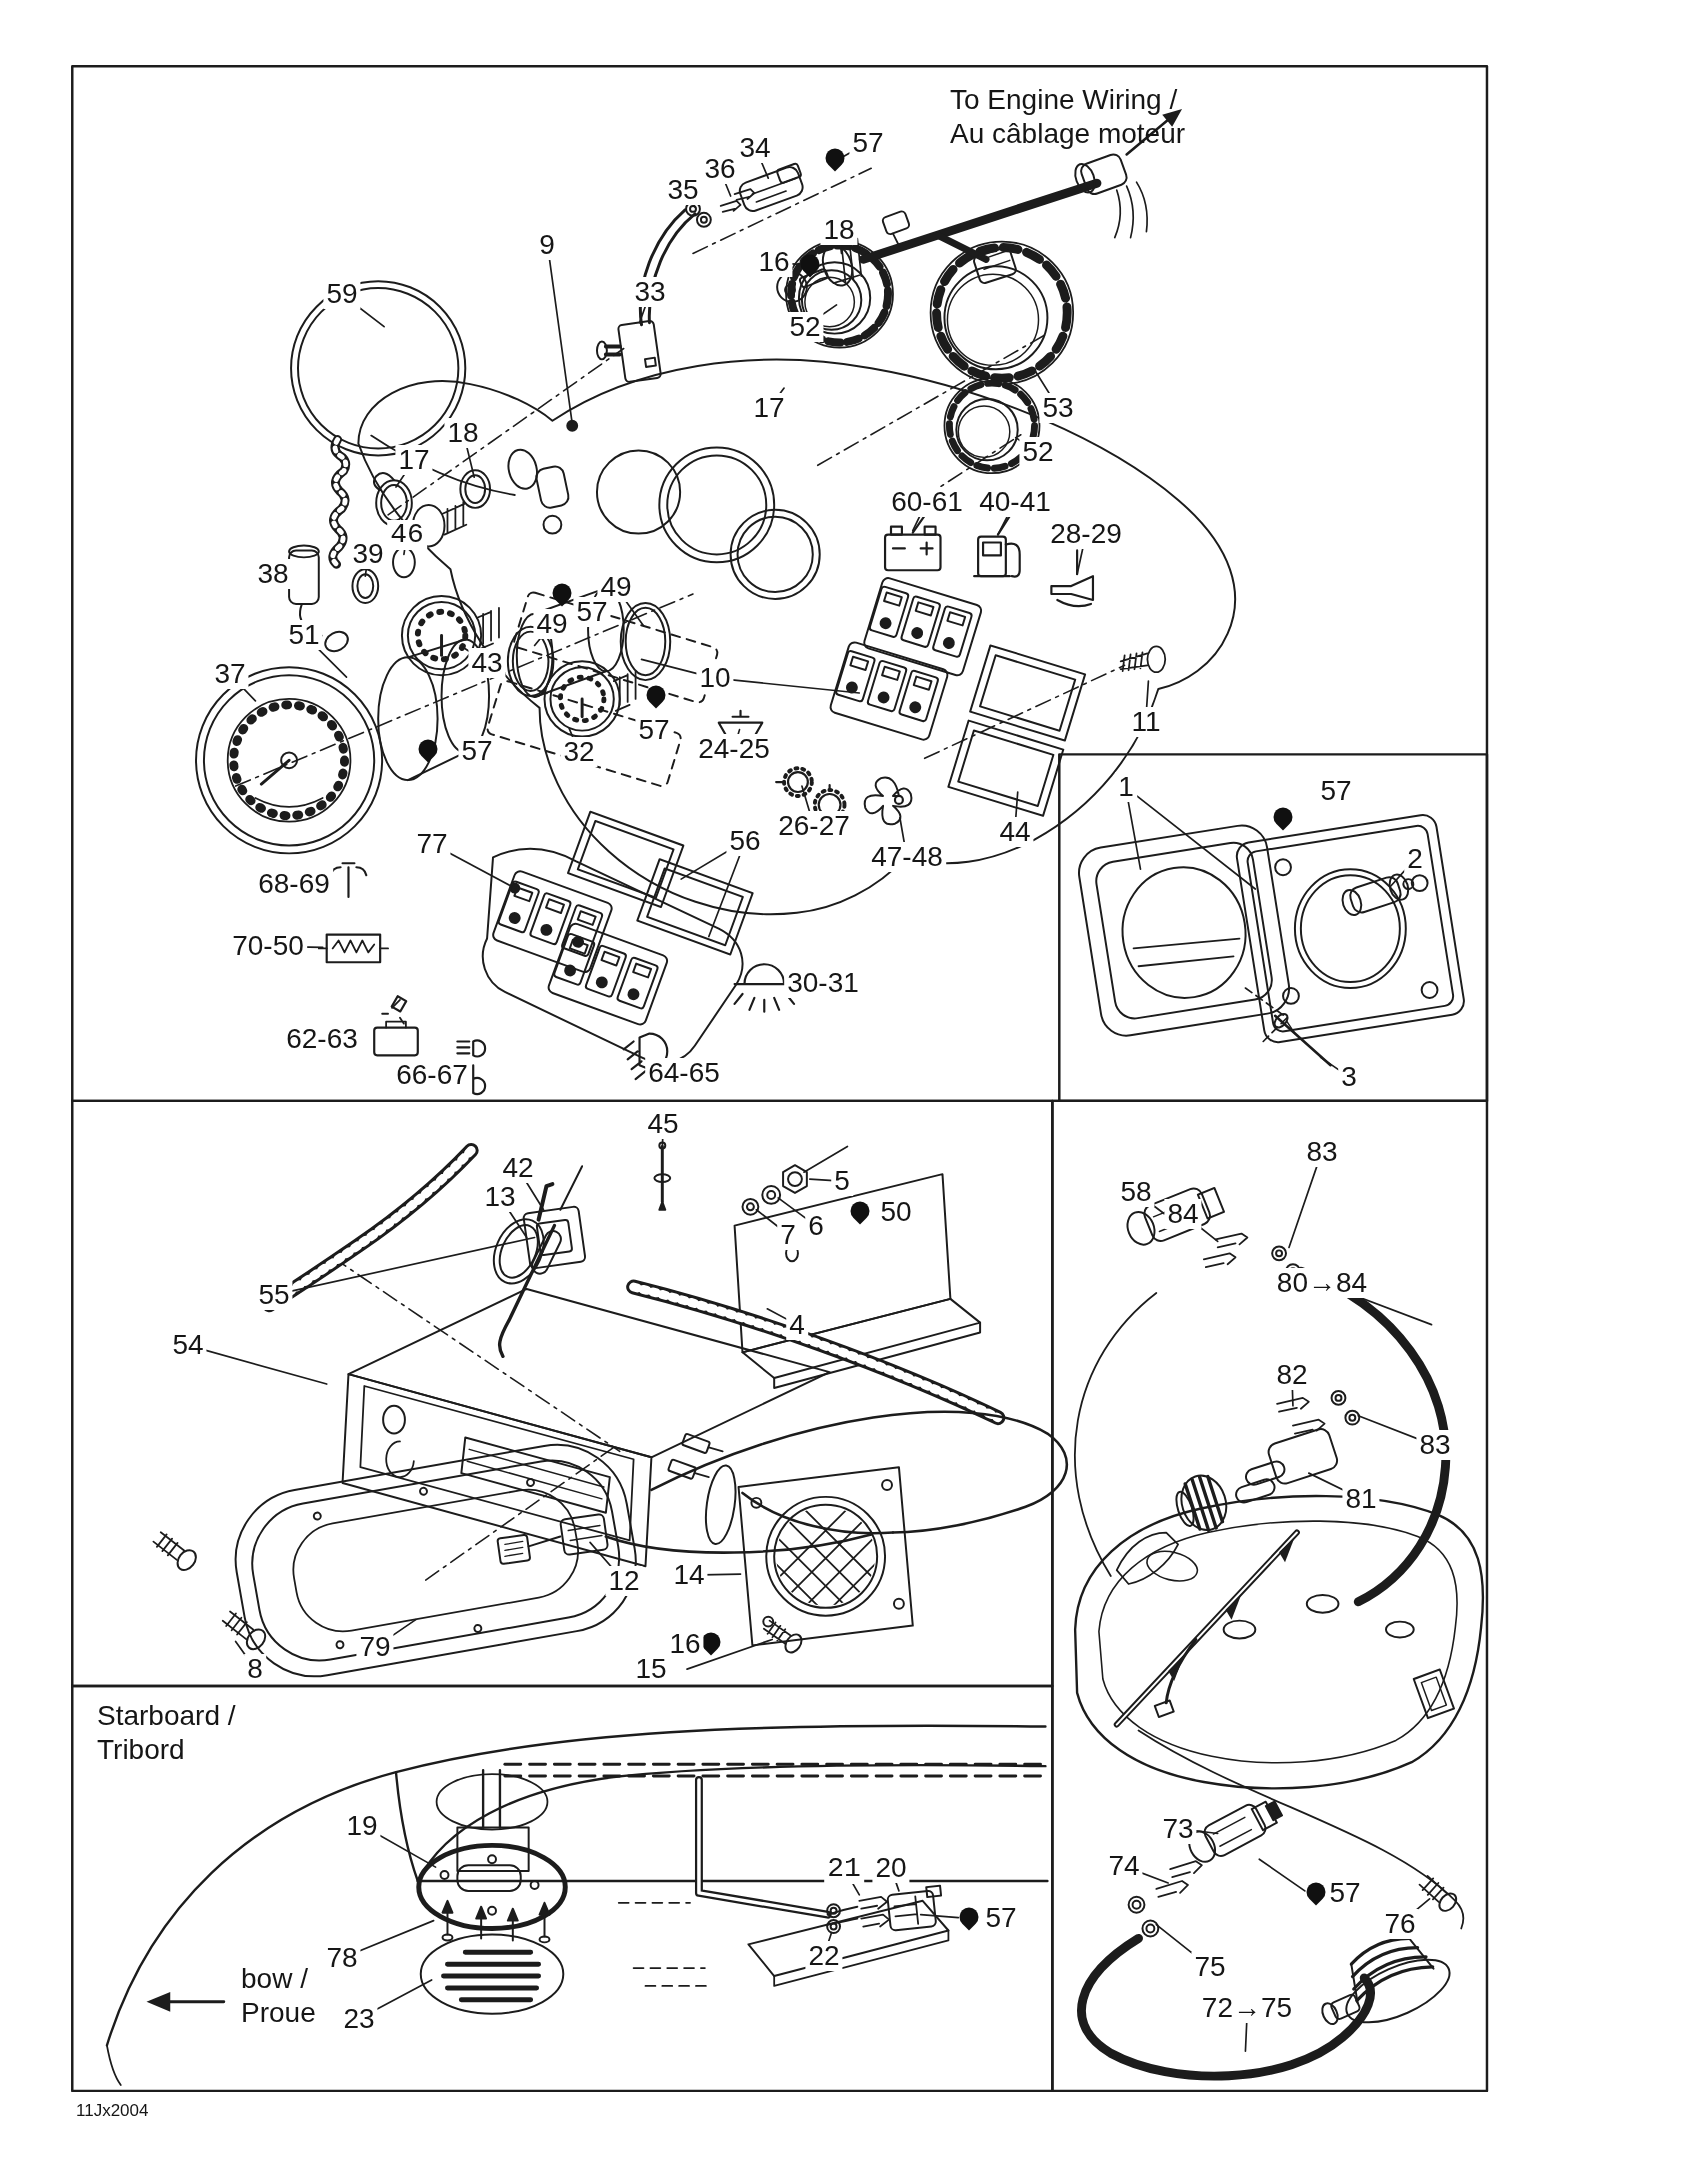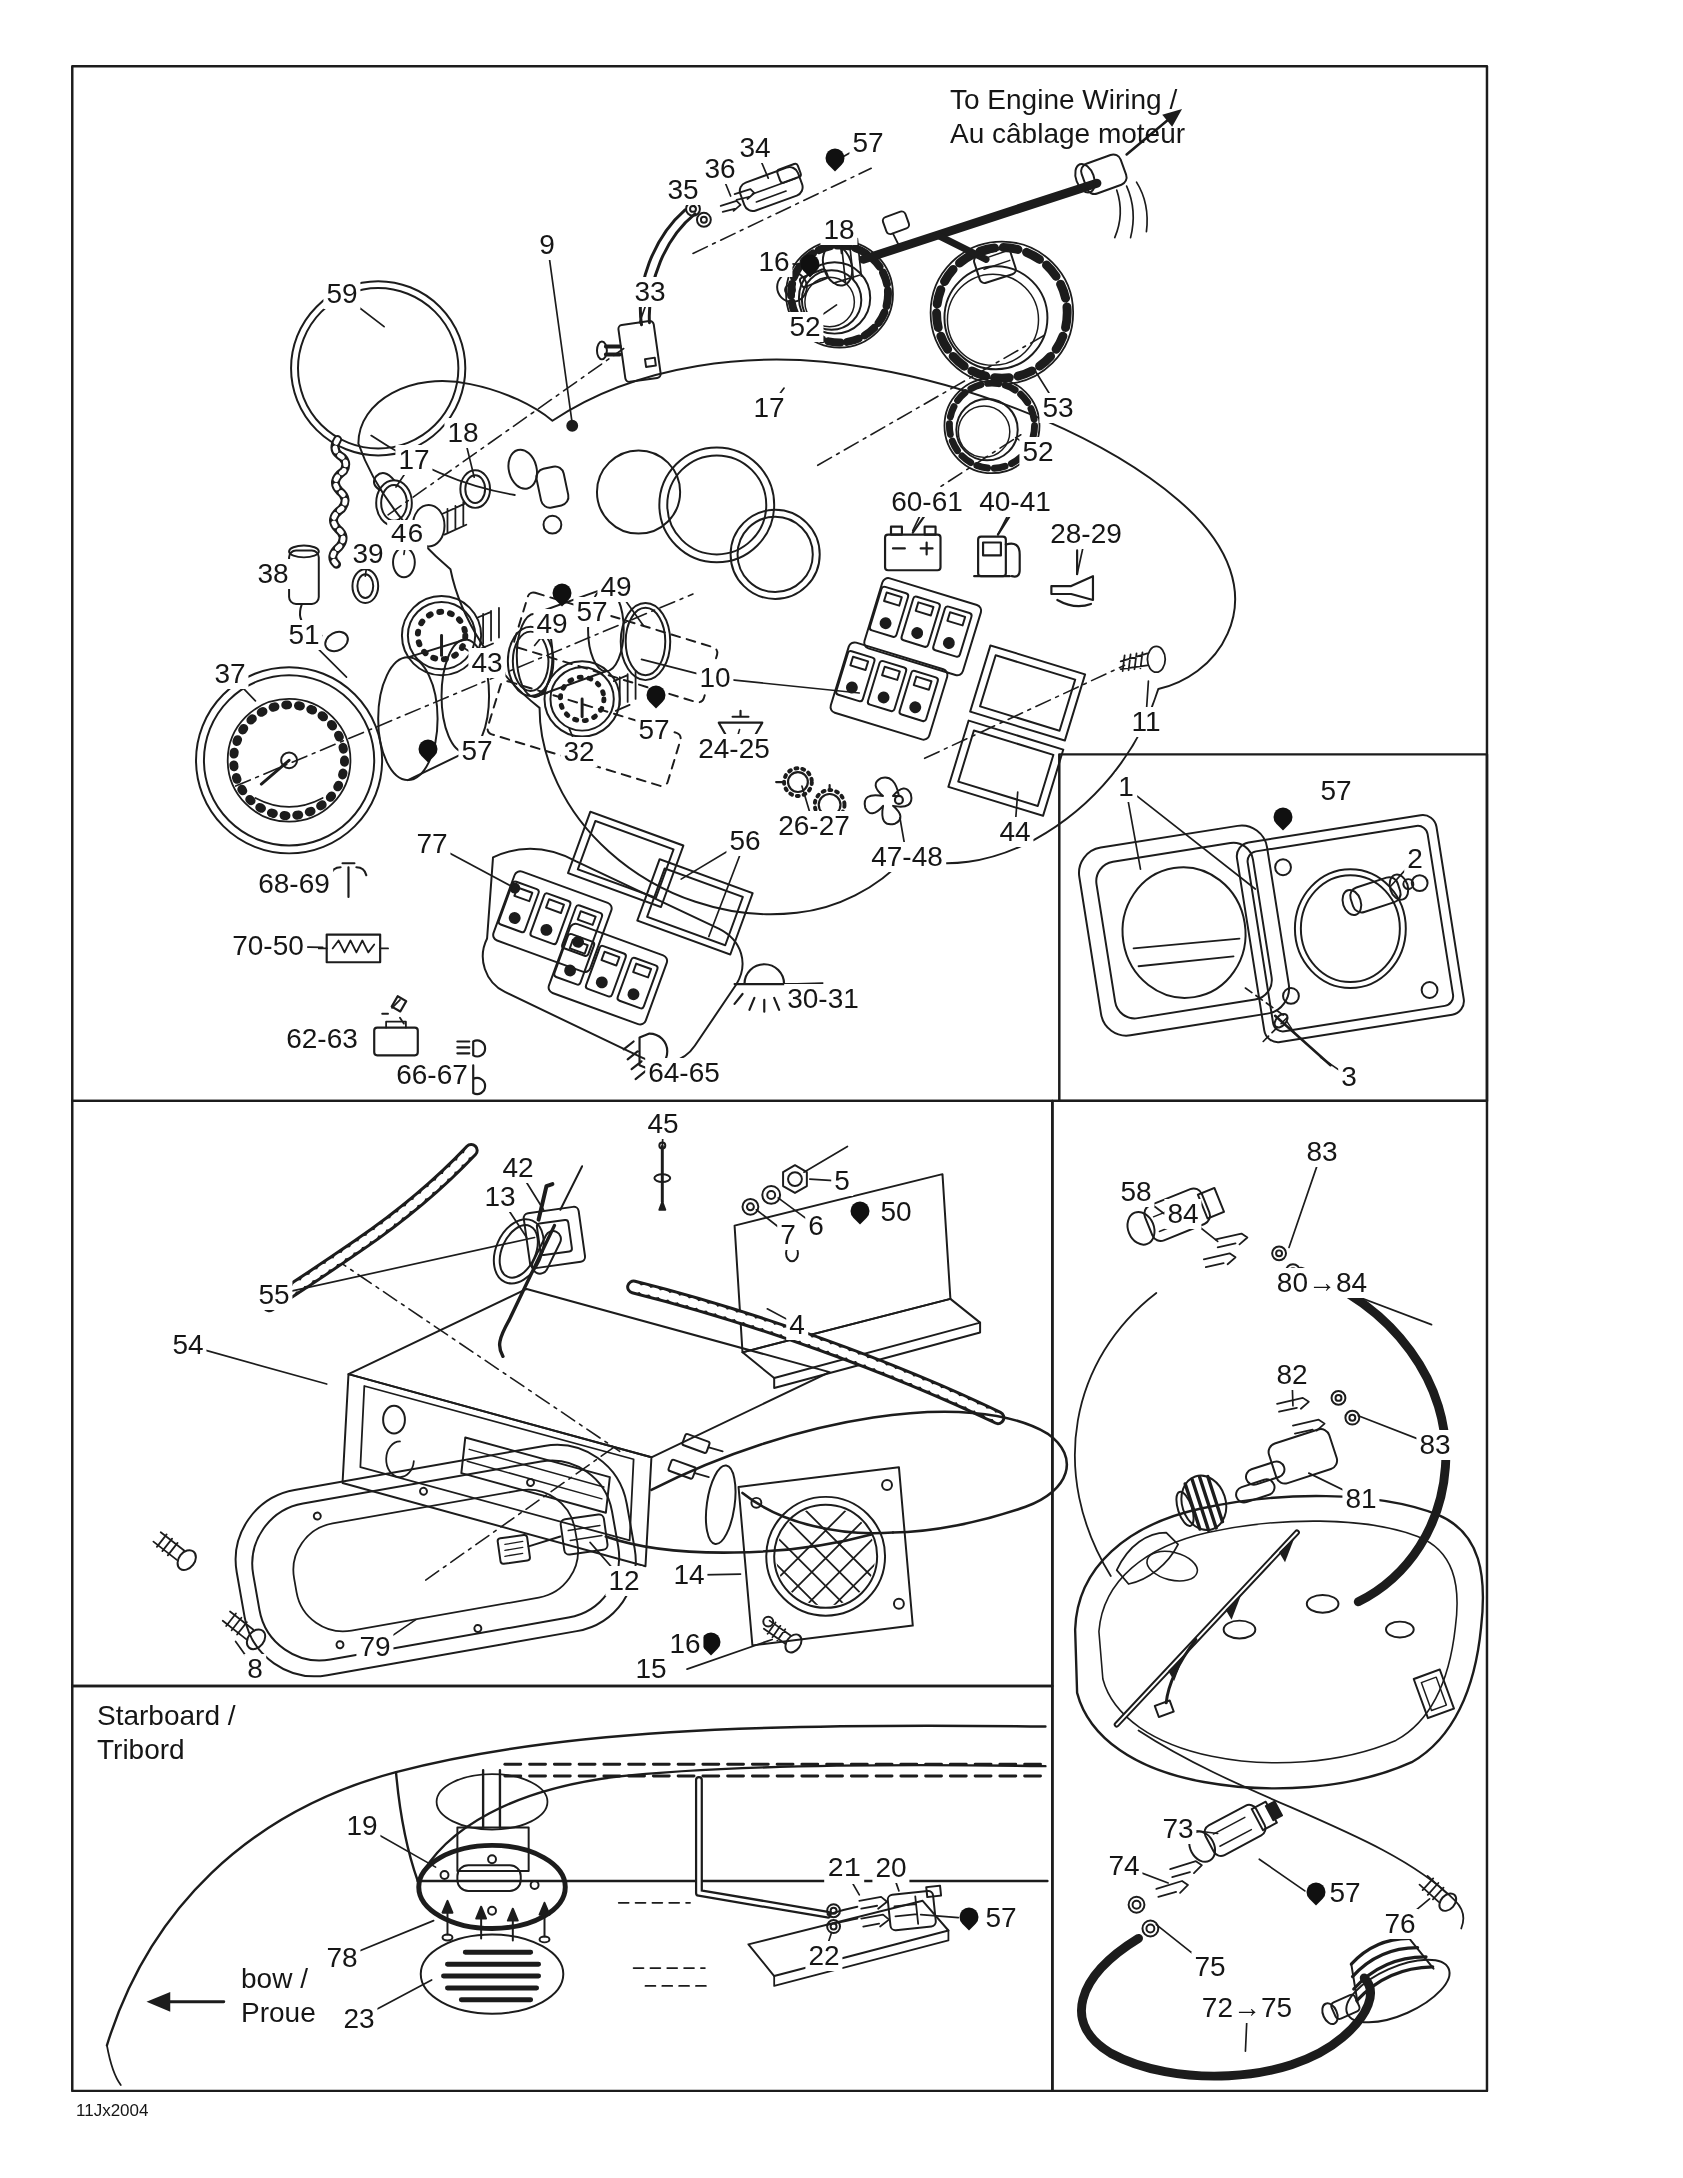--- a/index.html
+++ b/index.html
@@ -787,21 +787,21 @@
         <div class="callout" style="left: 1146px; top: 694px; margin-top: 28px;">11</div>
         <div class="callout" style="left: 814px; top: 826px;">26-27</div>
         <div class="callout" style="left: 907px; top: 857px;">47-48</div>
         <div class="callout" style="left: 1015px; top: 832px;">44</div>
         <div class="callout" style="left: 745px; top: 841px;">56</div>
         <div class="callout" style="left: 432px; top: 844px;">77</div>
         <div class="callout" style="left: 294px; top: 884px;">68-69</div>
         <div class="callout" style="left: 268px; top: 946px;">70-50</div>
         <div class="callout" style="left: 322px; top: 1039px;">62-63</div>
         <div class="callout" style="left: 432px; top: 1075px;">66-67</div>
-        <div class="callout" style="left: 823px; top: 983px; margin-top: 16px;">30-31</div>
+        <div class="callout" style="left: 823px; top: 983px;">30-31</div>
         <div class="callout" style="left: 684px; top: 1073px;">64-65</div>
         <div class="callout" style="left: 1126px; top: 787px;">1</div>
         <div class="callout" style="left: 1336px; top: 791px;">57</div>
         <div class="callout" style="left: 1415px; top: 859px;">2</div>
         <div class="callout" style="left: 1349px; top: 1077px;">3</div>
         <div class="callout" style="left: 663px; top: 1124px;">45</div>
         <div class="callout" style="left: 518px; top: 1168px;">42</div>
         <div class="callout" style="left: 500px; top: 1197px;">13</div>
         <div class="callout" style="left: 842px; top: 1181px;">5</div>
         <div class="callout" style="left: 896px; top: 1212px;">50</div>

